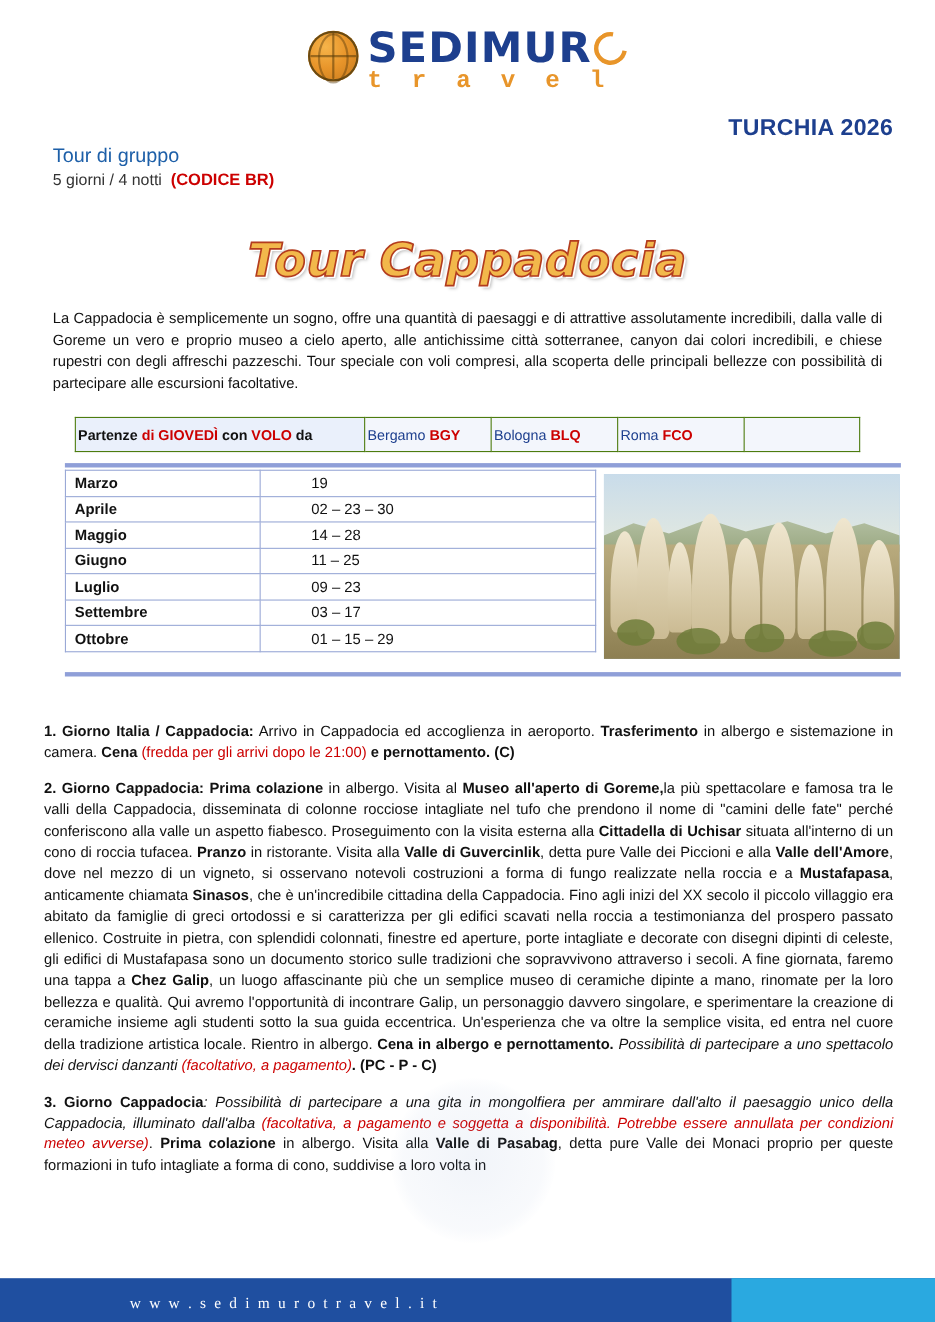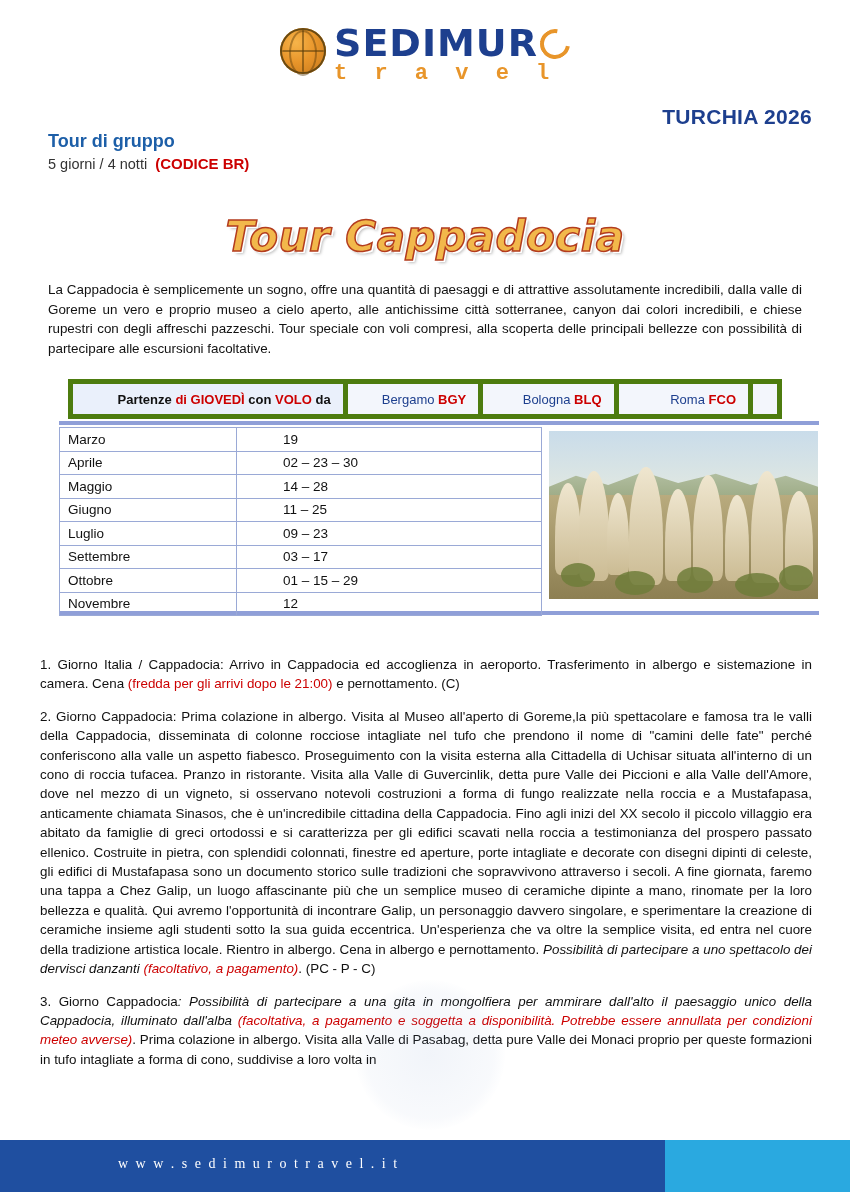--- a/index.html
+++ b/index.html
@@ -113,21 +113,21 @@
     font-weight: bold;
     color: #1d3f8e;
     letter-spacing: .3px;
   }
 
   .tour-type {
     position: absolute;
     top: 131px;
     left: 48px;
     font-size: 18px;
-    font-weight: bold;
+    font-weight: normal;
     color: #1d5fa8;
   }
   .tour-days {
     position: absolute;
     top: 155px;
     left: 48px;
     font-size: 14.5px;
     color: #333333;
   }
   .tour-days .code {
@@ -169,26 +169,26 @@
   
   .dep-head {
     position: absolute;
     top: 379px;
     left: 68px;
     width: 714px;
     border-collapse: collapse;
     font-size: 13px;
   }
   .dep-head td {
-    border: 5px solid #4d7c0f;
+    border: 1px solid #4d7c0f;
     height: 30px;
-    text-align: right;
+    text-align: left;
     vertical-align: middle;
     background: #f3f6fc;
-    padding: 0 12px;
+    padding: 0 2px;
   }
   .dep-head td.first {
     background: #eaf0fb;
     font-weight: bold;
     color: #111;
   }
   .dep-head .rosso { color: #cc0000; }
   .dep-head .airport-code { color: #cc0000; font-weight: bold; }
   .dep-head .city-label { color: #1d3f8e; }
 
@@ -217,21 +217,21 @@
     width: 483px;
     border-collapse: collapse;
     font-size: 13.5px;
   }
   .dates td {
     border: 1px solid #9aa9d6;
     height: 22.5px;
     padding: 0 8px;
     color: #111;
   }
-  .dates td.m { width: 160px; font-weight: normal; }
+  .dates td.m { width: 160px; font-weight: bold; }
   .dates td.d { font-weight: normal; padding-left: 46px; }
 
   .photo {
     position: absolute;
     top: 10px;
     left: 519px;
     width: 269px;
     height: 168px;
     overflow: hidden;
     background: linear-gradient(#bcd4e8, #9fc0dd);
@@ -265,32 +265,32 @@
   .body {
     position: absolute;
     top: 655px;
     left: 40px;
     width: 772px;
     font-size: 13.4px;
     line-height: 19.4px;
     text-align: justify;
   }
   .body p { margin: 0 0 13px 0; }
-  .b { font-weight: normal; margin-top: 37px; }
+  .b { font-weight: bold; margin-top: 37px; }
   .r { color: #cc0000; }
   .i { font-style: italic; }
   .ri { color: #cc0000; font-style: italic; }
 
   
   .footer {
     position: absolute;
     left: 0;
     bottom: 0;
     width: 850px;
-    height: 62px;
+    height: 40px;
   }
   .footer .band {
     position: absolute;
     left: 0; top: 0;
     width: 850px; height: 52px;
     background: #1f4fa0;
   }
   .footer .accent {
     position: absolute;
     right: 0; top: 0;
@@ -394,24 +394,20 @@
           <td class="d">09 – 23</td>
         </tr>
     <tr>
           <td class="m">Settembre</td>
           <td class="d">03 – 17</td>
         </tr>
     <tr>
           <td class="m">Ottobre</td>
           <td class="d">01 – 15 – 29</td>
         </tr>
-    <tr>
-          <td class="m">Novembre</td>
-          <td class="d">12</td>
-        </tr>
   </tbody>
     </table>
 
   <div class="photo">
     <div class="sky"></div>
     <div class="ridge"></div>
     <div class="ground"></div>
     <div class="cone" style="left:6px;  top:52px;  width:26px; height:92px;"></div>
     <div class="cone" style="left:30px; top:40px;  width:30px; height:110px;"></div>
     <div class="cone" style="left:58px; top:62px;  width:22px; height:82px;"></div>

